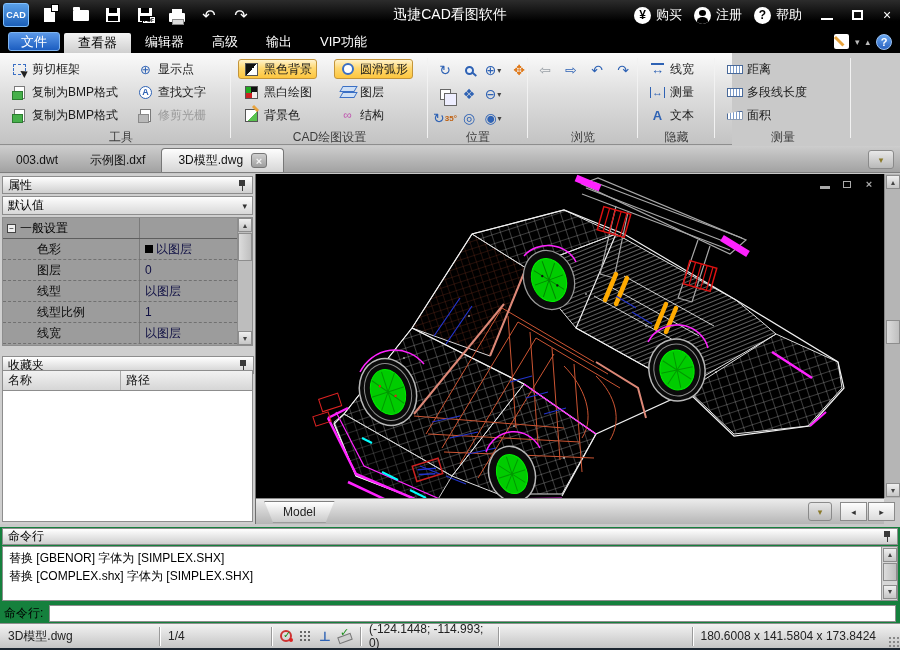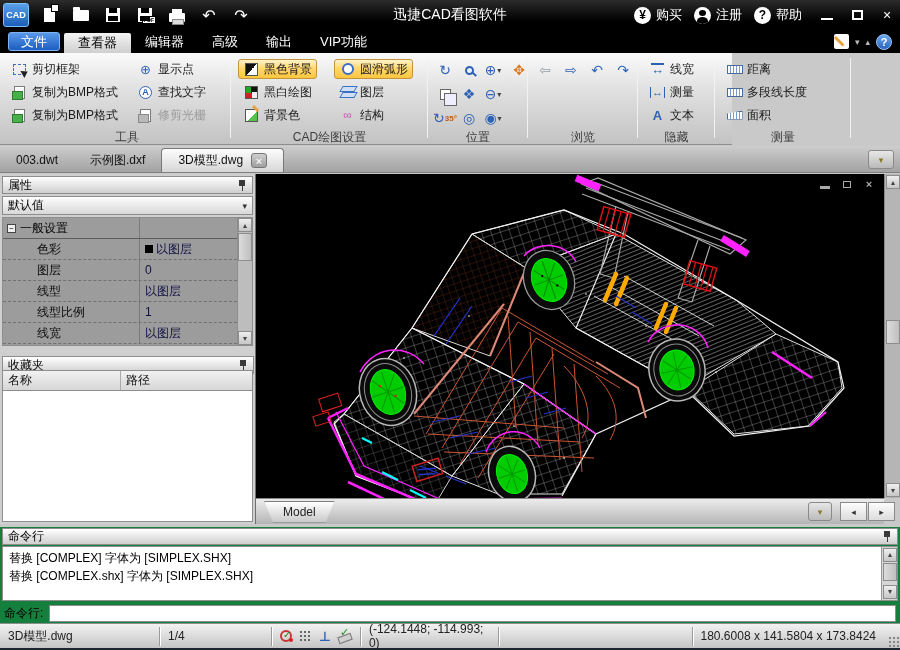--- a/index.html
+++ b/index.html
@@ -247,21 +247,21 @@
           <span class="circA">A</span>
         </span>
         <span>查找文字</span>
       </div>
     <div class="rbtn dis" style="left:132px;top:52px;">
         <span class="ic">
           <span class="pgicon gr2"></span>
         </span>
         <span>修剪光栅</span>
       </div>
-    <div class="glabel" style="left:12px;width:230px;">工具</div>
+    <div class="glabel" style="left:6px;width:230px;">工具</div>
     <div class="vsep" style="left:230px;"></div>
 
     <div class="rbtn on" style="left:238px;top:6px;">
         <span class="ic">
           <span class="halfblack"></span>
         </span>
         <span>黑色背景</span>
       </div>
     <div class="rbtn" style="left:238px;top:29px;">
         <span class="ic">
@@ -608,21 +608,21 @@
     <div class="mb-arrow" style="left:612px;">▸</div>
   </div>
   <div id="gapstrip"></div>
 
   <div id="cmdpanel">
     <div id="cmdhead">
         <span>命令行</span>
         <span class="pin"></span>
       </div>
     <div id="cmdout">
-      <div>替换 [COMPLEX] 字体为 [SIMPLEX.SHX]</div>
+      <div>替换 [GBENOR] 字体为 [SIMPLEX.SHX]</div>
       <div>替换 [COMPLEX.shx] 字体为 [SIMPLEX.SHX]</div>
       <div id="cmdout-scroll">
         <div class="sbtn" style="top:1px;left:1px;">▴</div>
         <div class="sthumb" style="top:16px;left:1px;height:18px;"></div>
         <div class="sbtn" style="bottom:1px;left:1px;">▾</div>
       </div>
     </div>
     <div id="cmdinrow">
       <span>命令行:</span>
       <div id="cmdinput"></div>

